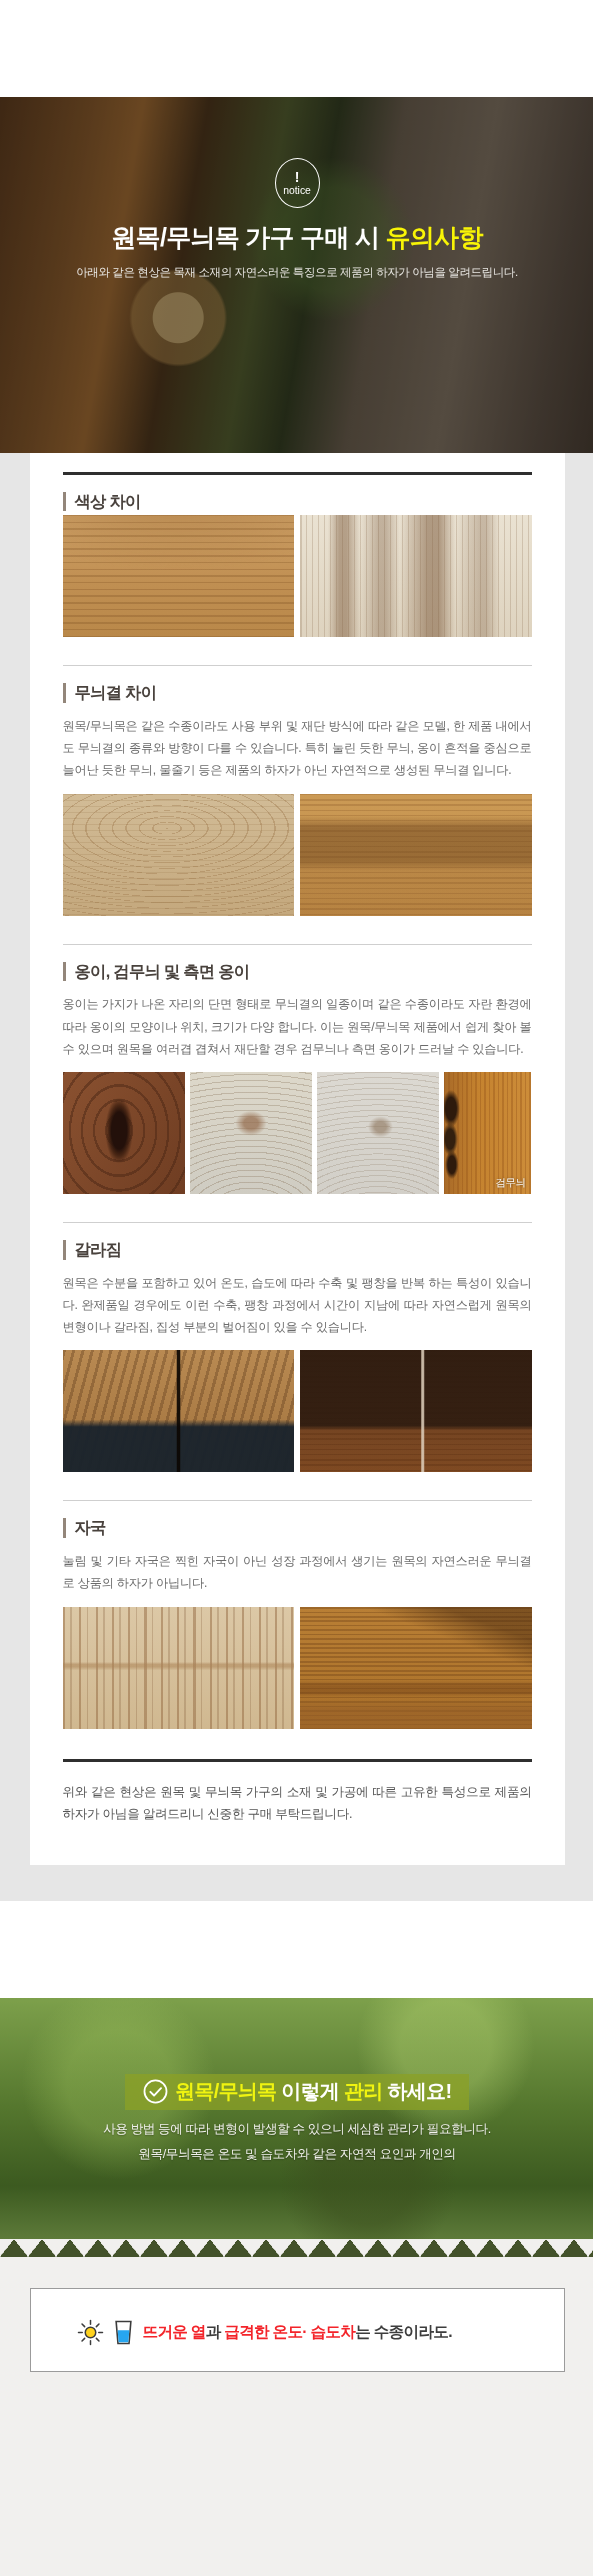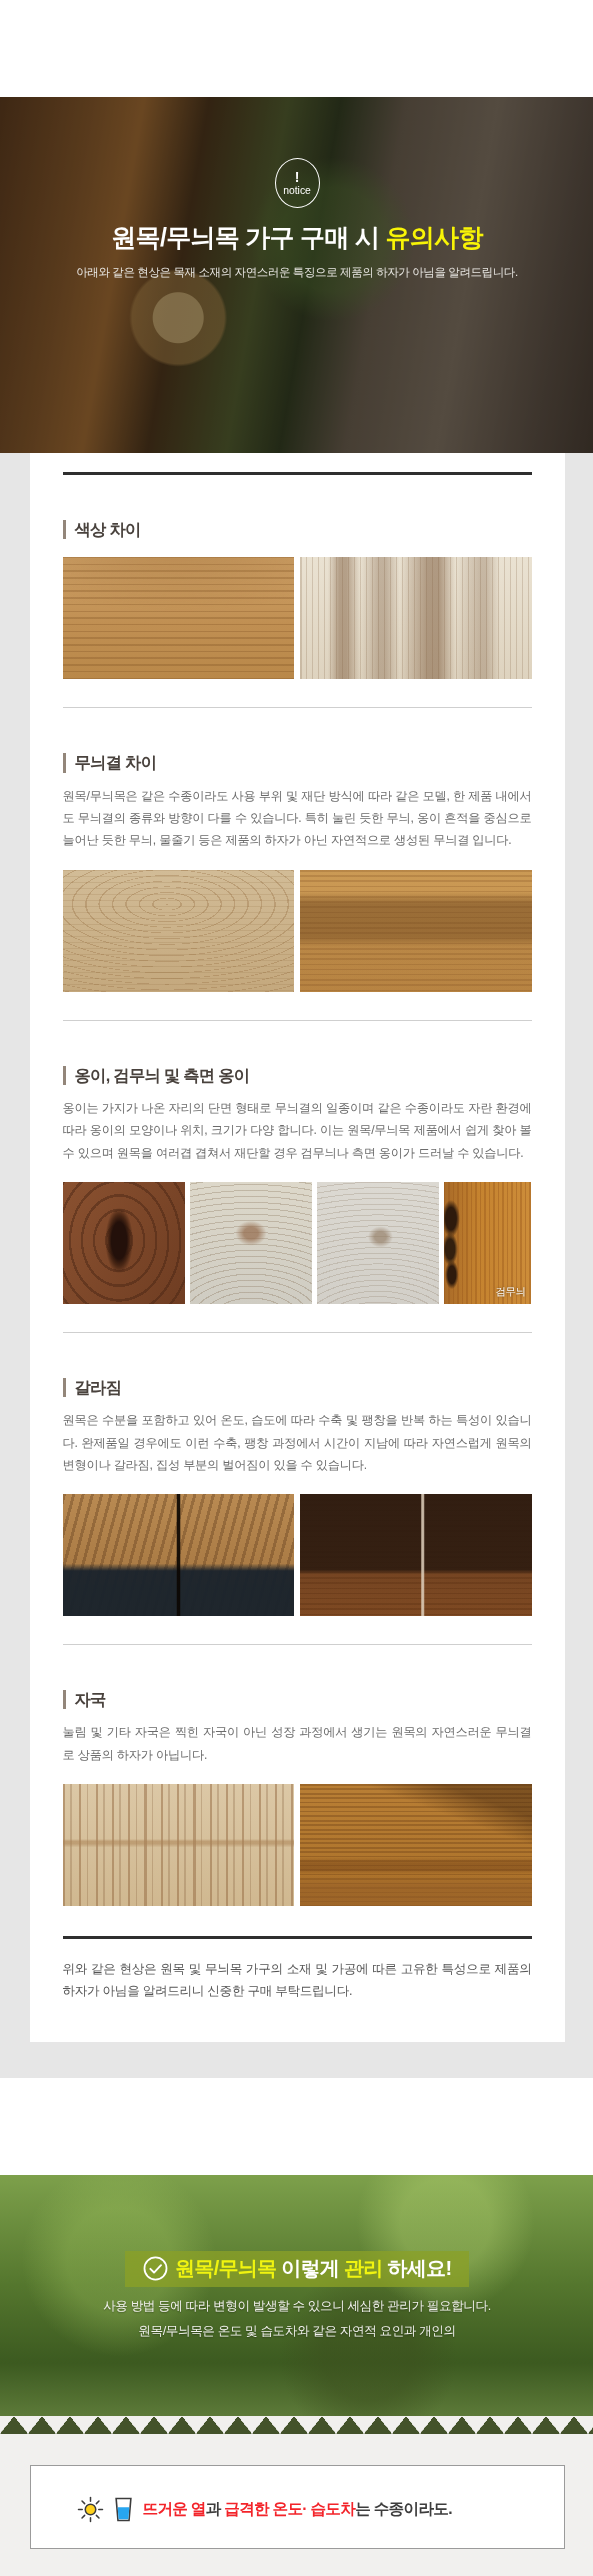--- a/index.html
+++ b/index.html
@@ -37,27 +37,27 @@
     width:535px;margin:-148px auto 0;background:#ffffff;box-sizing:border-box;
     padding:36px 33px 27px;
   }
   .feat-heading{display:flex;align-items:center;gap:7.4px;}
   .feat-heading .icon{width:19.3px;height:21px;display:inline-flex;}
   .feat-heading .txt{font-size:18.6px;font-weight:bold;color:#3c3c3c;letter-spacing:-0.7px;}
   .intro{margin-top:16.3px;font-size:12.2px;line-height:1.82;color:#6b6b6b;text-align:justify;letter-spacing:-0.2px;}
   .intro b{color:#4a4a4a;}
   .divider-thick{height:3px;background:#2f2f2f;margin-top:22px;}
   .divider-thin{border-top:0.7px solid #cfcfcf;margin-top:28px;}
-  .section{padding-top:45px;}
+  .section{padding-top:17px;}
   .sec-title{
     border-left:3.7px solid #93867a;padding-left:9px;
     font-size:16.3px;font-weight:bold;color:#49423d;letter-spacing:-0.7px;line-height:1.2;
   }
   .sec-body{margin-top:12px;font-size:12.2px;line-height:1.82;color:#6b6b6b;text-align:justify;letter-spacing:-0.2px;}
-  .img-row{margin-top:18px;display:flex;gap:6px;}
+  .img-row{margin-top:4px;display:flex;gap:6px;}
   .wood{height:122px;flex:1;position:relative;overflow:hidden;}
   .img-row-4{gap:5.2px;}
   .img-row-4 .wood{height:122px;}
   .img-row-4 .wood:last-child{flex:0 0 87px;}
   .wood-label{
     position:absolute;right:6px;bottom:4.5px;color:#ffffff;font-size:10.4px;letter-spacing:-0.4px;
     text-shadow:0 0 2.2px rgba(0,0,0,.5);
   }
   .closing{margin-top:19.3px;font-size:12.6px;line-height:1.75;color:#555555;letter-spacing:-0.3px;text-align:justify;}
 

